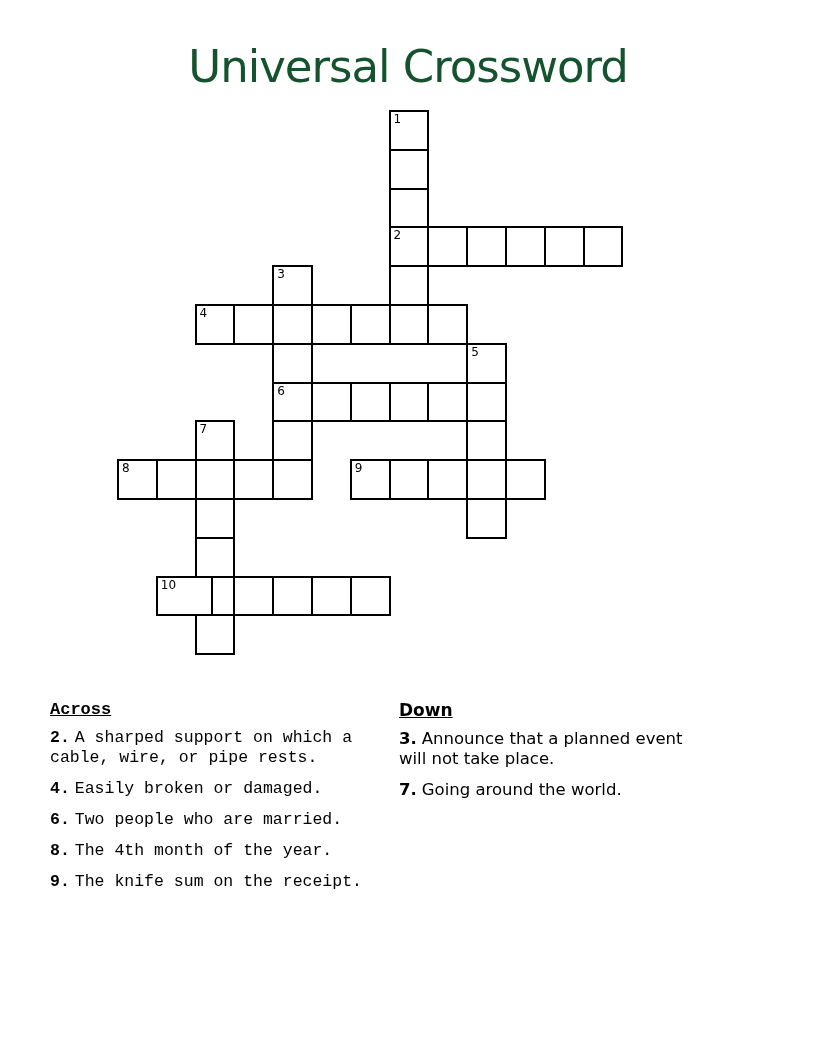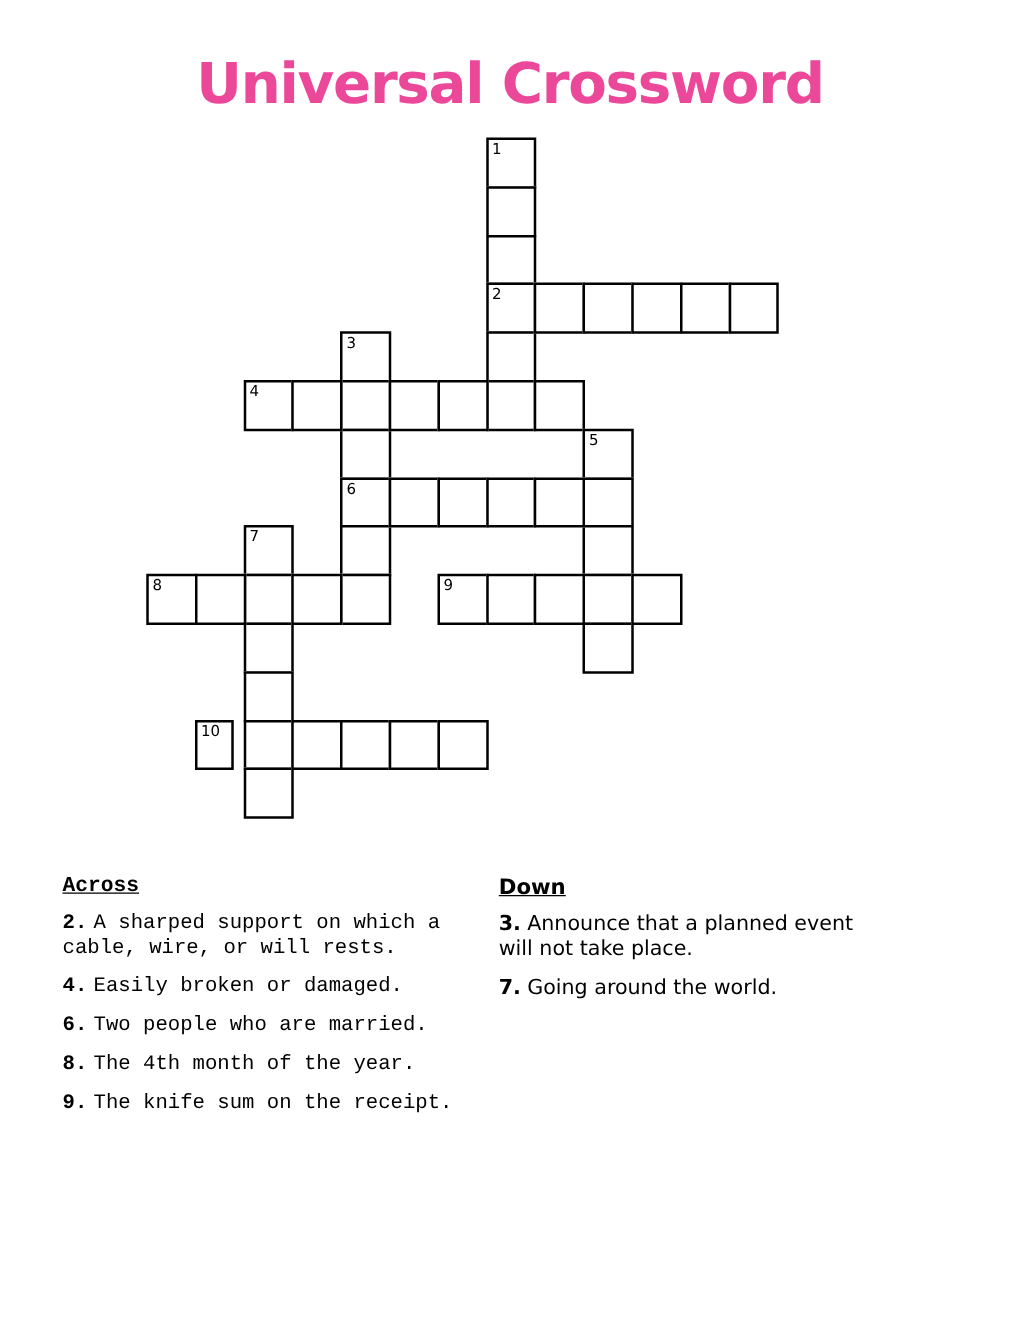--- a/index.html
+++ b/index.html
@@ -13,23 +13,23 @@
     color: #000000;
     overflow: hidden;
   }
   .title {
     position: absolute;
     top: 40px;
     left: 0;
     width: 100%;
     text-align: center;
     font-size: 45px;
-    font-weight: 700;
+    font-weight: 400;
     letter-spacing: -1px;
-    color: #ec4899;
+    color: #14532d;
   }
   .grid {
     position: absolute;
   }
   .cell {
     position: absolute;
     border: 2px solid #000000;
     background: #ffffff;
   }
   .cell .num {
@@ -125,32 +125,32 @@
         <span class="num">8</span>
       </div>
       <div class="cell" style="left: 38.8px; top: 349.2px; width: 40.8px; height: 40.8px; border-color: rgb(0, 0, 0); background: rgb(255, 255, 255);"></div>
       <div class="cell" style="left: 116.4px; top: 349.2px; width: 40.8px; height: 40.8px; border-color: rgb(0, 0, 0); background: rgb(255, 255, 255);"></div>
       <div class="cell" style="left: 232.8px; top: 349.2px; width: 40.8px; height: 40.8px; border-color: rgb(0, 0, 0); background: rgb(255, 255, 255);">
         <span class="num">9</span>
       </div>
       <div class="cell" style="left: 271.6px; top: 349.2px; width: 40.8px; height: 40.8px; border-color: rgb(0, 0, 0); background: rgb(255, 255, 255);"></div>
       <div class="cell" style="left: 310.4px; top: 349.2px; width: 40.8px; height: 40.8px; border-color: rgb(0, 0, 0); background: rgb(255, 255, 255);"></div>
       <div class="cell" style="left: 388px; top: 349.2px; width: 40.8px; height: 40.8px; border-color: rgb(0, 0, 0); background: rgb(255, 255, 255);"></div>
-      <div class="cell" style="left: 38.8px; top: 465.6px; width: 31px; height: 40.8px; border-color: rgb(0, 0, 0); background: rgb(255, 255, 255);">
+      <div class="cell" style="left: 38.8px; top: 465.6px; width: 57px; height: 40.8px; border-color: rgb(0, 0, 0); background: rgb(255, 255, 255);">
         <span class="num">10</span>
       </div>
       <div class="cell" style="left: 116.4px; top: 465.6px; width: 40.8px; height: 40.8px; border-color: rgb(0, 0, 0); background: rgb(255, 255, 255);"></div>
       <div class="cell" style="left: 155.2px; top: 465.6px; width: 40.8px; height: 40.8px; border-color: rgb(0, 0, 0); background: rgb(255, 255, 255);"></div>
       <div class="cell" style="left: 194px; top: 465.6px; width: 40.8px; height: 40.8px; border-color: rgb(0, 0, 0); background: rgb(255, 255, 255);"></div>
       <div class="cell" style="left: 232.8px; top: 465.6px; width: 40.8px; height: 40.8px; border-color: rgb(0, 0, 0); background: rgb(255, 255, 255);"></div>
     </div>
 
   <div class="clue-col across">
     <div class="clue-heading">Across</div>
-    <p class="clue"><span class="clue-num">2.</span><span class="clue-text">A sharped support on which a cable, wire, or will rests.</span></p>
+    <p class="clue"><span class="clue-num">2.</span><span class="clue-text">A sharped support on which a cable, wire, or pipe rests.</span></p>
     <p class="clue"><span class="clue-num">4.</span><span class="clue-text">Easily broken or damaged.</span></p>
     <p class="clue"><span class="clue-num">6.</span><span class="clue-text">Two people who are married.</span></p>
     <p class="clue"><span class="clue-num">8.</span><span class="clue-text">The 4th month of the year.</span></p>
     <p class="clue"><span class="clue-num">9.</span><span class="clue-text">The knife sum on the receipt.</span></p>
   </div>
 
   <div class="clue-col down">
     <div class="clue-heading">Down</div>
     <p class="clue"><span class="clue-num">3.</span><span class="clue-text">Announce that a planned event will not take place.</span></p>
     <p class="clue"><span class="clue-num">7.</span><span class="clue-text">Going around the world.</span></p>

